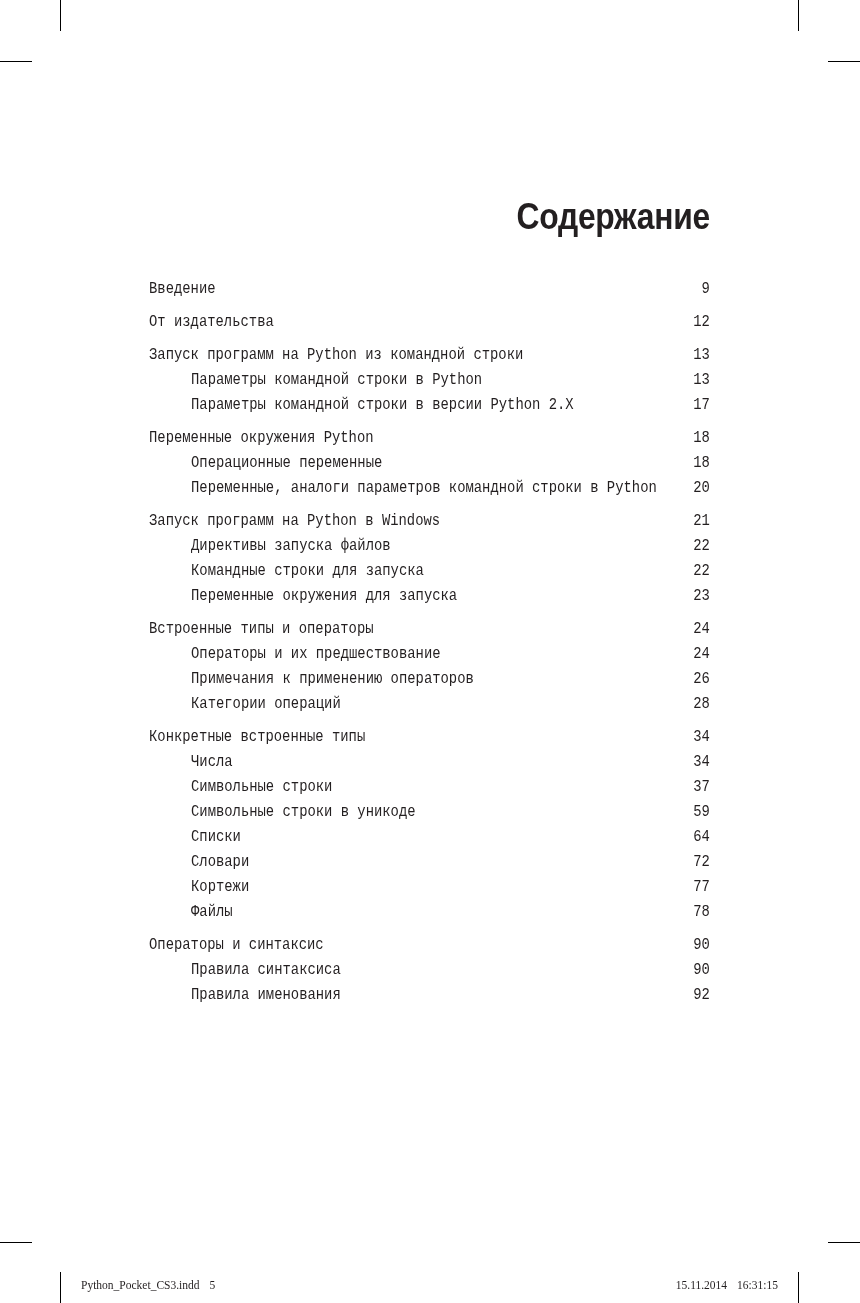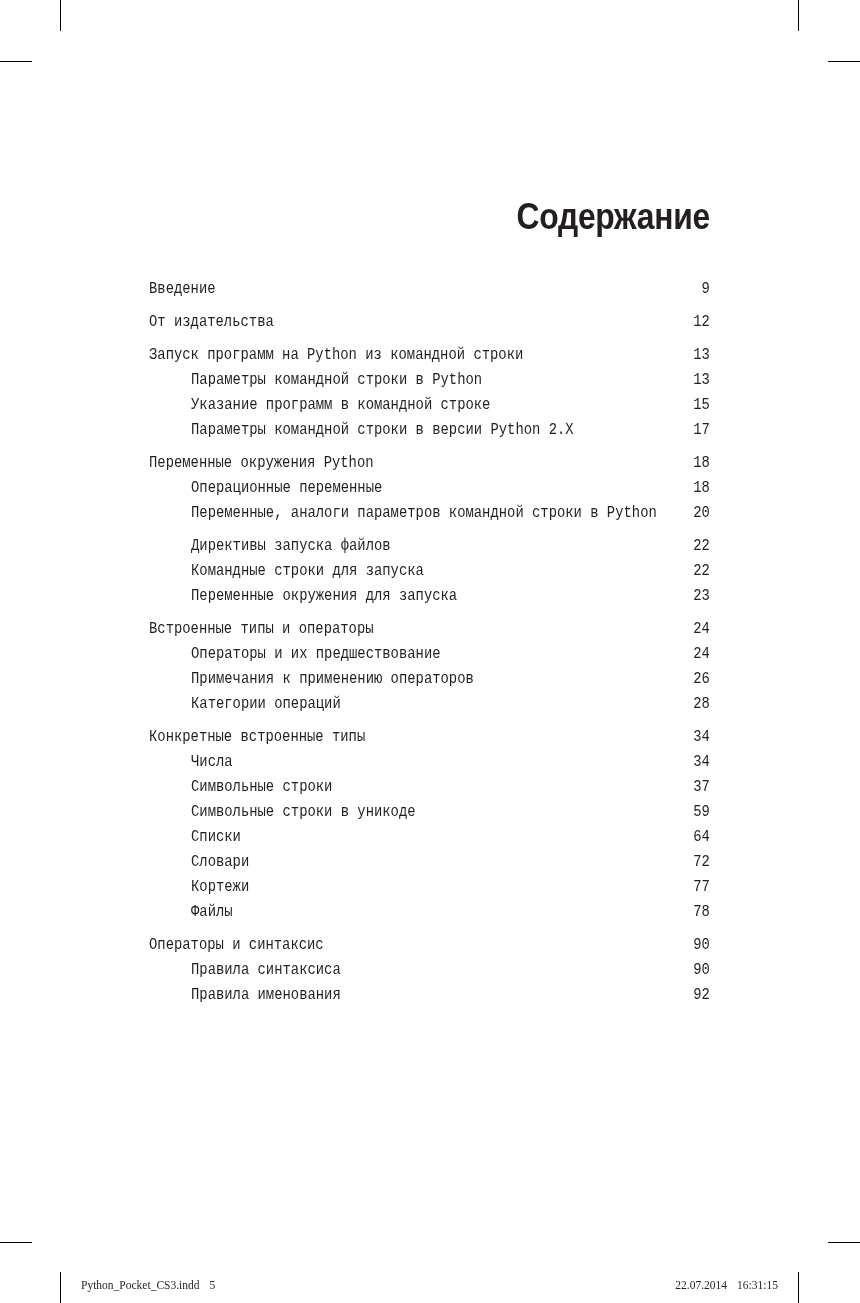--- a/index.html
+++ b/index.html
@@ -42,29 +42,29 @@
 <div class="toc" id="toc">
     <div class="group">
       <div class="row"><span class="lbl">Введение</span><span class="pg">9</span></div>
     </div>
     <div class="group">
       <div class="row"><span class="lbl">От издательства</span><span class="pg">12</span></div>
     </div>
     <div class="group">
       <div class="row"><span class="lbl">Запуск программ на Python из командной строки</span><span class="pg">13</span></div>
       <div class="row sub"><span class="lbl">Параметры командной строки в Python</span><span class="pg">13</span></div>
-      <div class="row sub"><span class="lbl">Указание программ в командной строке</span><span class="pg">15</span></div>
       <div class="row sub"><span class="lbl">Параметры командной строки в версии Python 2.X</span><span class="pg">17</span></div>
     </div>
     <div class="group">
       <div class="row"><span class="lbl">Переменные окружения Python</span><span class="pg">18</span></div>
       <div class="row sub"><span class="lbl">Операционные переменные</span><span class="pg">18</span></div>
       <div class="row sub"><span class="lbl">Переменные, аналоги параметров командной строки в Python</span><span class="pg">20</span></div>
     </div>
     <div class="group">
+      <div class="row"><span class="lbl">Запуск программ на Python в Windows</span><span class="pg">21</span></div>
       <div class="row sub"><span class="lbl">Директивы запуска файлов</span><span class="pg">22</span></div>
       <div class="row sub"><span class="lbl">Командные строки для запуска</span><span class="pg">22</span></div>
       <div class="row sub"><span class="lbl">Переменные окружения для запуска</span><span class="pg">23</span></div>
     </div>
     <div class="group">
       <div class="row"><span class="lbl">Встроенные типы и операторы</span><span class="pg">24</span></div>
       <div class="row sub"><span class="lbl">Операторы и их предшествование</span><span class="pg">24</span></div>
       <div class="row sub"><span class="lbl">Примечания к применению операторов</span><span class="pg">26</span></div>
       <div class="row sub"><span class="lbl">Категории операций</span><span class="pg">28</span></div>
     </div>
@@ -82,14 +82,14 @@
       <div class="row"><span class="lbl">Операторы и синтаксис</span><span class="pg">90</span></div>
       <div class="row sub"><span class="lbl">Правила синтаксиса</span><span class="pg">90</span></div>
       <div class="row sub"><span class="lbl">Правила именования</span><span class="pg">92</span></div>
     </div>
   </div>
 
 <div class="slug left">
   <span>Python_Pocket_CS3.indd</span><span class="gap"></span><span>5</span>
 </div>
 <div class="slug right">
-  <span>22.07.2014</span><span class="gap"></span><span>16:31:15</span>
+  <span>15.11.2014</span><span class="gap"></span><span>16:31:15</span>
 </div>
 
 </body></html>

